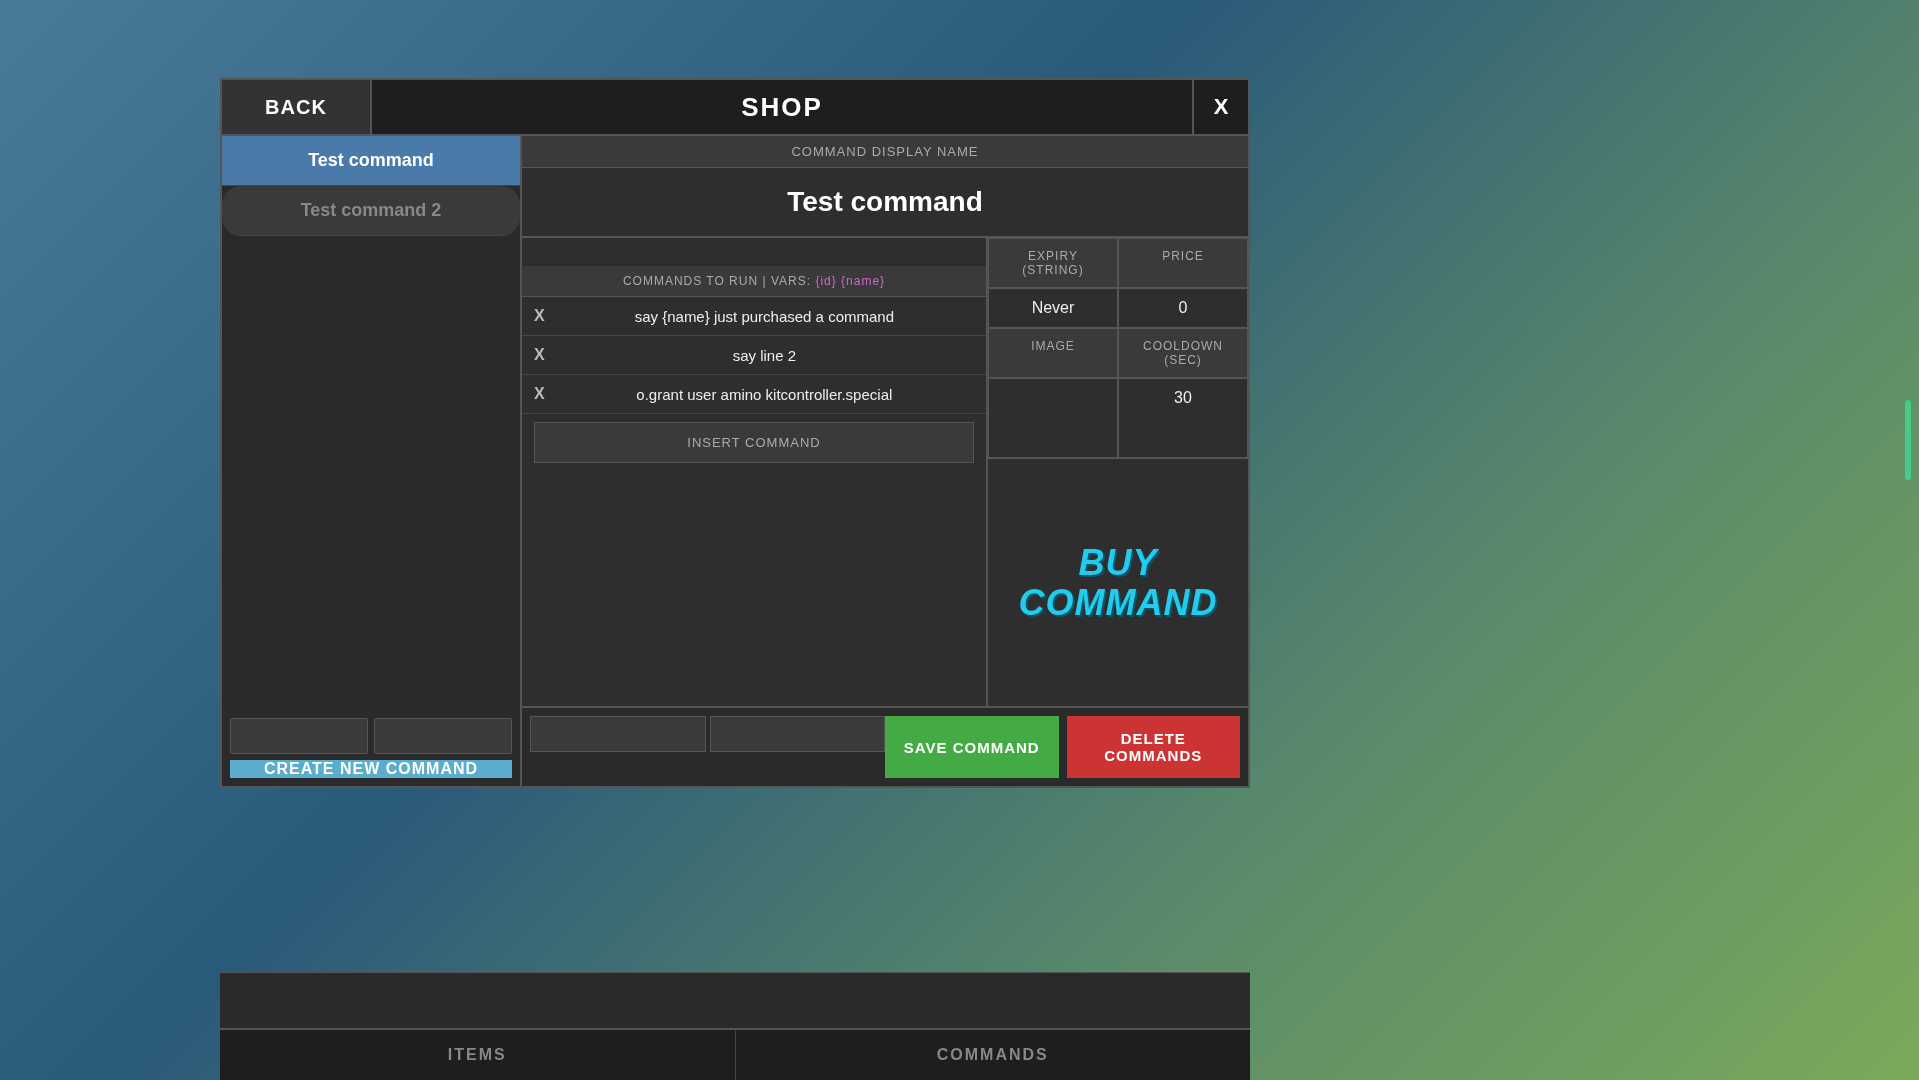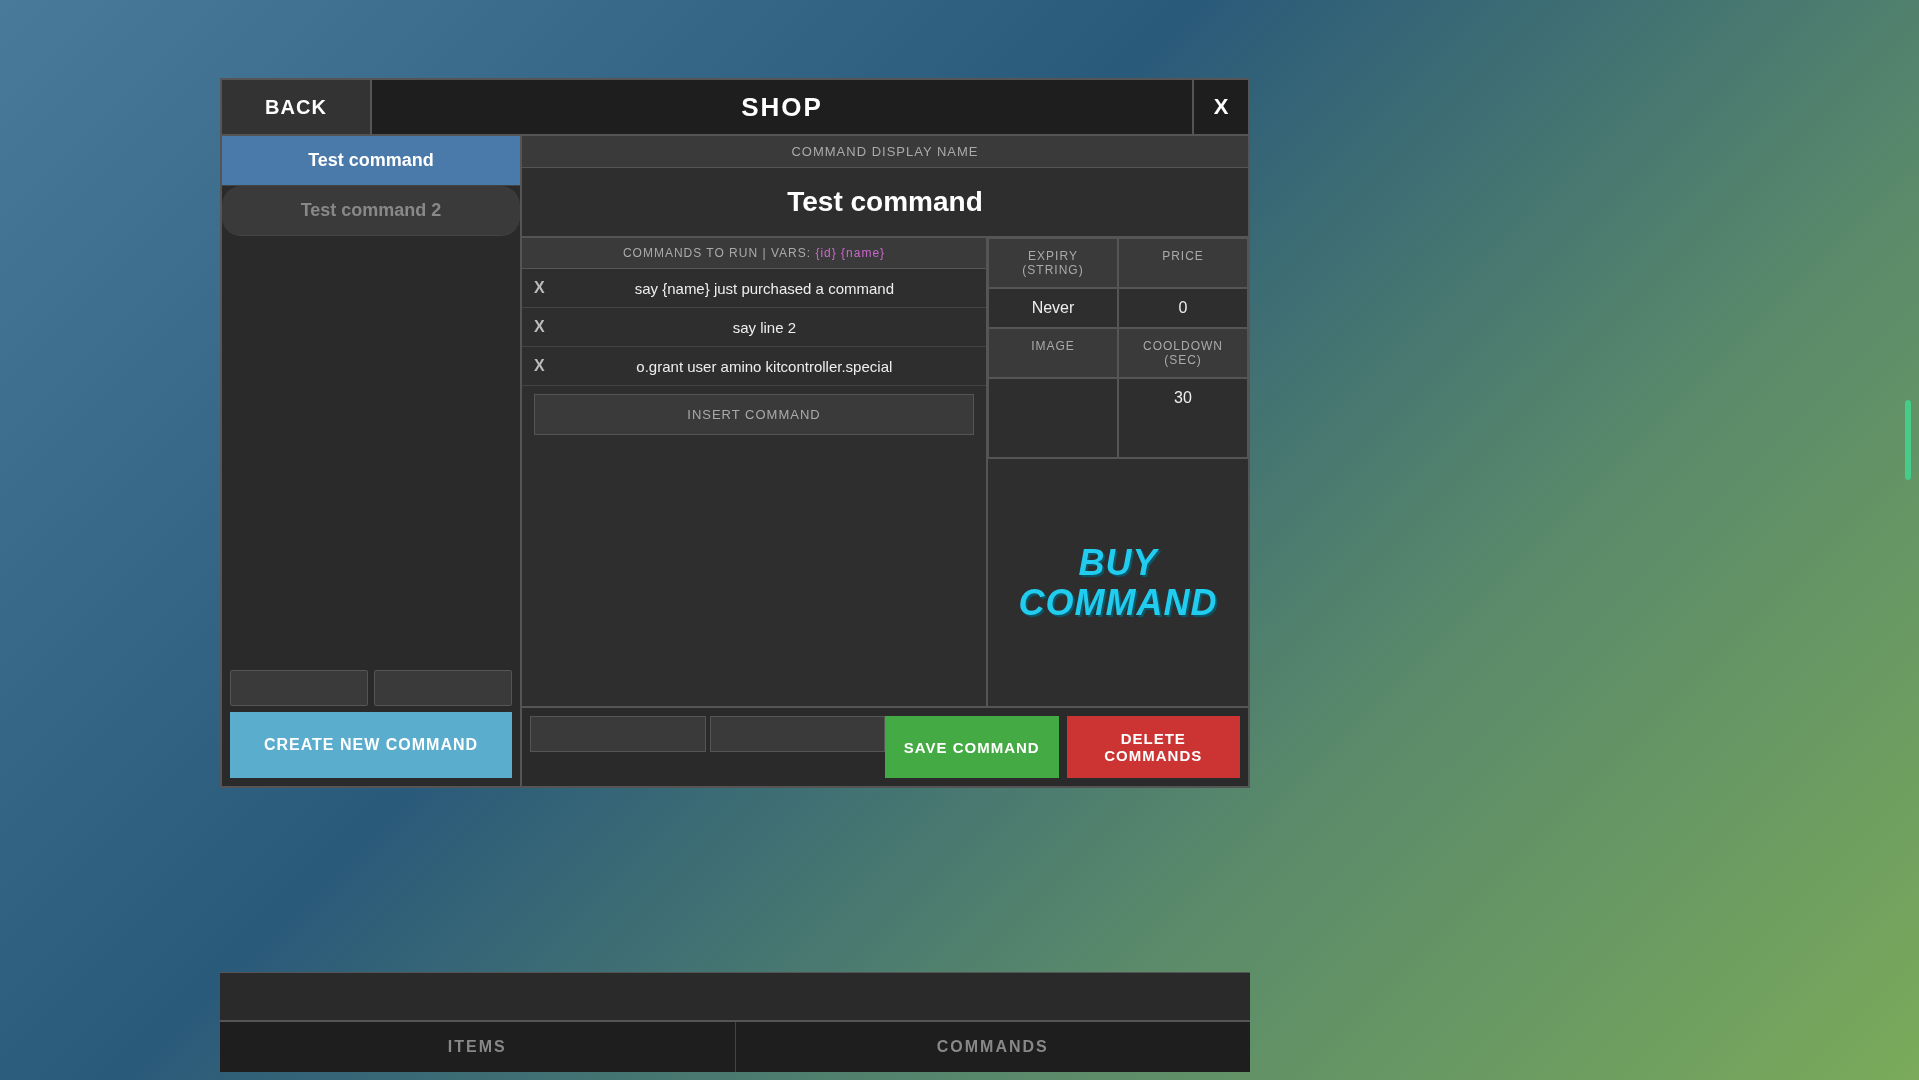--- a/index.html
+++ b/index.html
@@ -136,21 +136,21 @@
     .sidebar-placeholder-box {
       flex: 1;
       height: 36px;
       background: #3a3a3a;
       border: 1px solid #555;
       border-radius: 2px;
     }
 
     .create-new-btn {
       width: 100%;
-      padding: 24px 8px;
+      padding: 0 8px;
       background: #5aadcc;
       color: #fff;
       font-size: 16px;
       font-weight: bold;
       text-align: center;
       cursor: pointer;
       letter-spacing: 1px;
       border: none;
     }
 
@@ -195,20 +195,21 @@
     }
 
     .commands-header {
       background: #3a3a3a;
       color: #aaa;
       font-size: 12px;
       letter-spacing: 1px;
       text-align: center;
       padding: 8px;
       border-bottom: 1px solid #555;
+      margin-top: 28px;
     }
 
     .vars-highlight {
       color: #cc66cc;
     }
 
     .command-row {
       display: flex;
       align-items: center;
       padding: 10px 12px;
@@ -330,21 +331,21 @@
       font-weight: bold;
       letter-spacing: 1px;
       cursor: pointer;
       border: none;
       flex: 1;
     }
 
     
     .bottom-tabs {
       position: absolute;
-      bottom: 8px;
+      bottom: 0;
       left: 220px;
       width: 1030px;
       height: 52px;
       display: flex;
       background: #1e1e1e;
       border-top: 2px solid #555;
       z-index: 10;
     }
 
     .bottom-tab {

